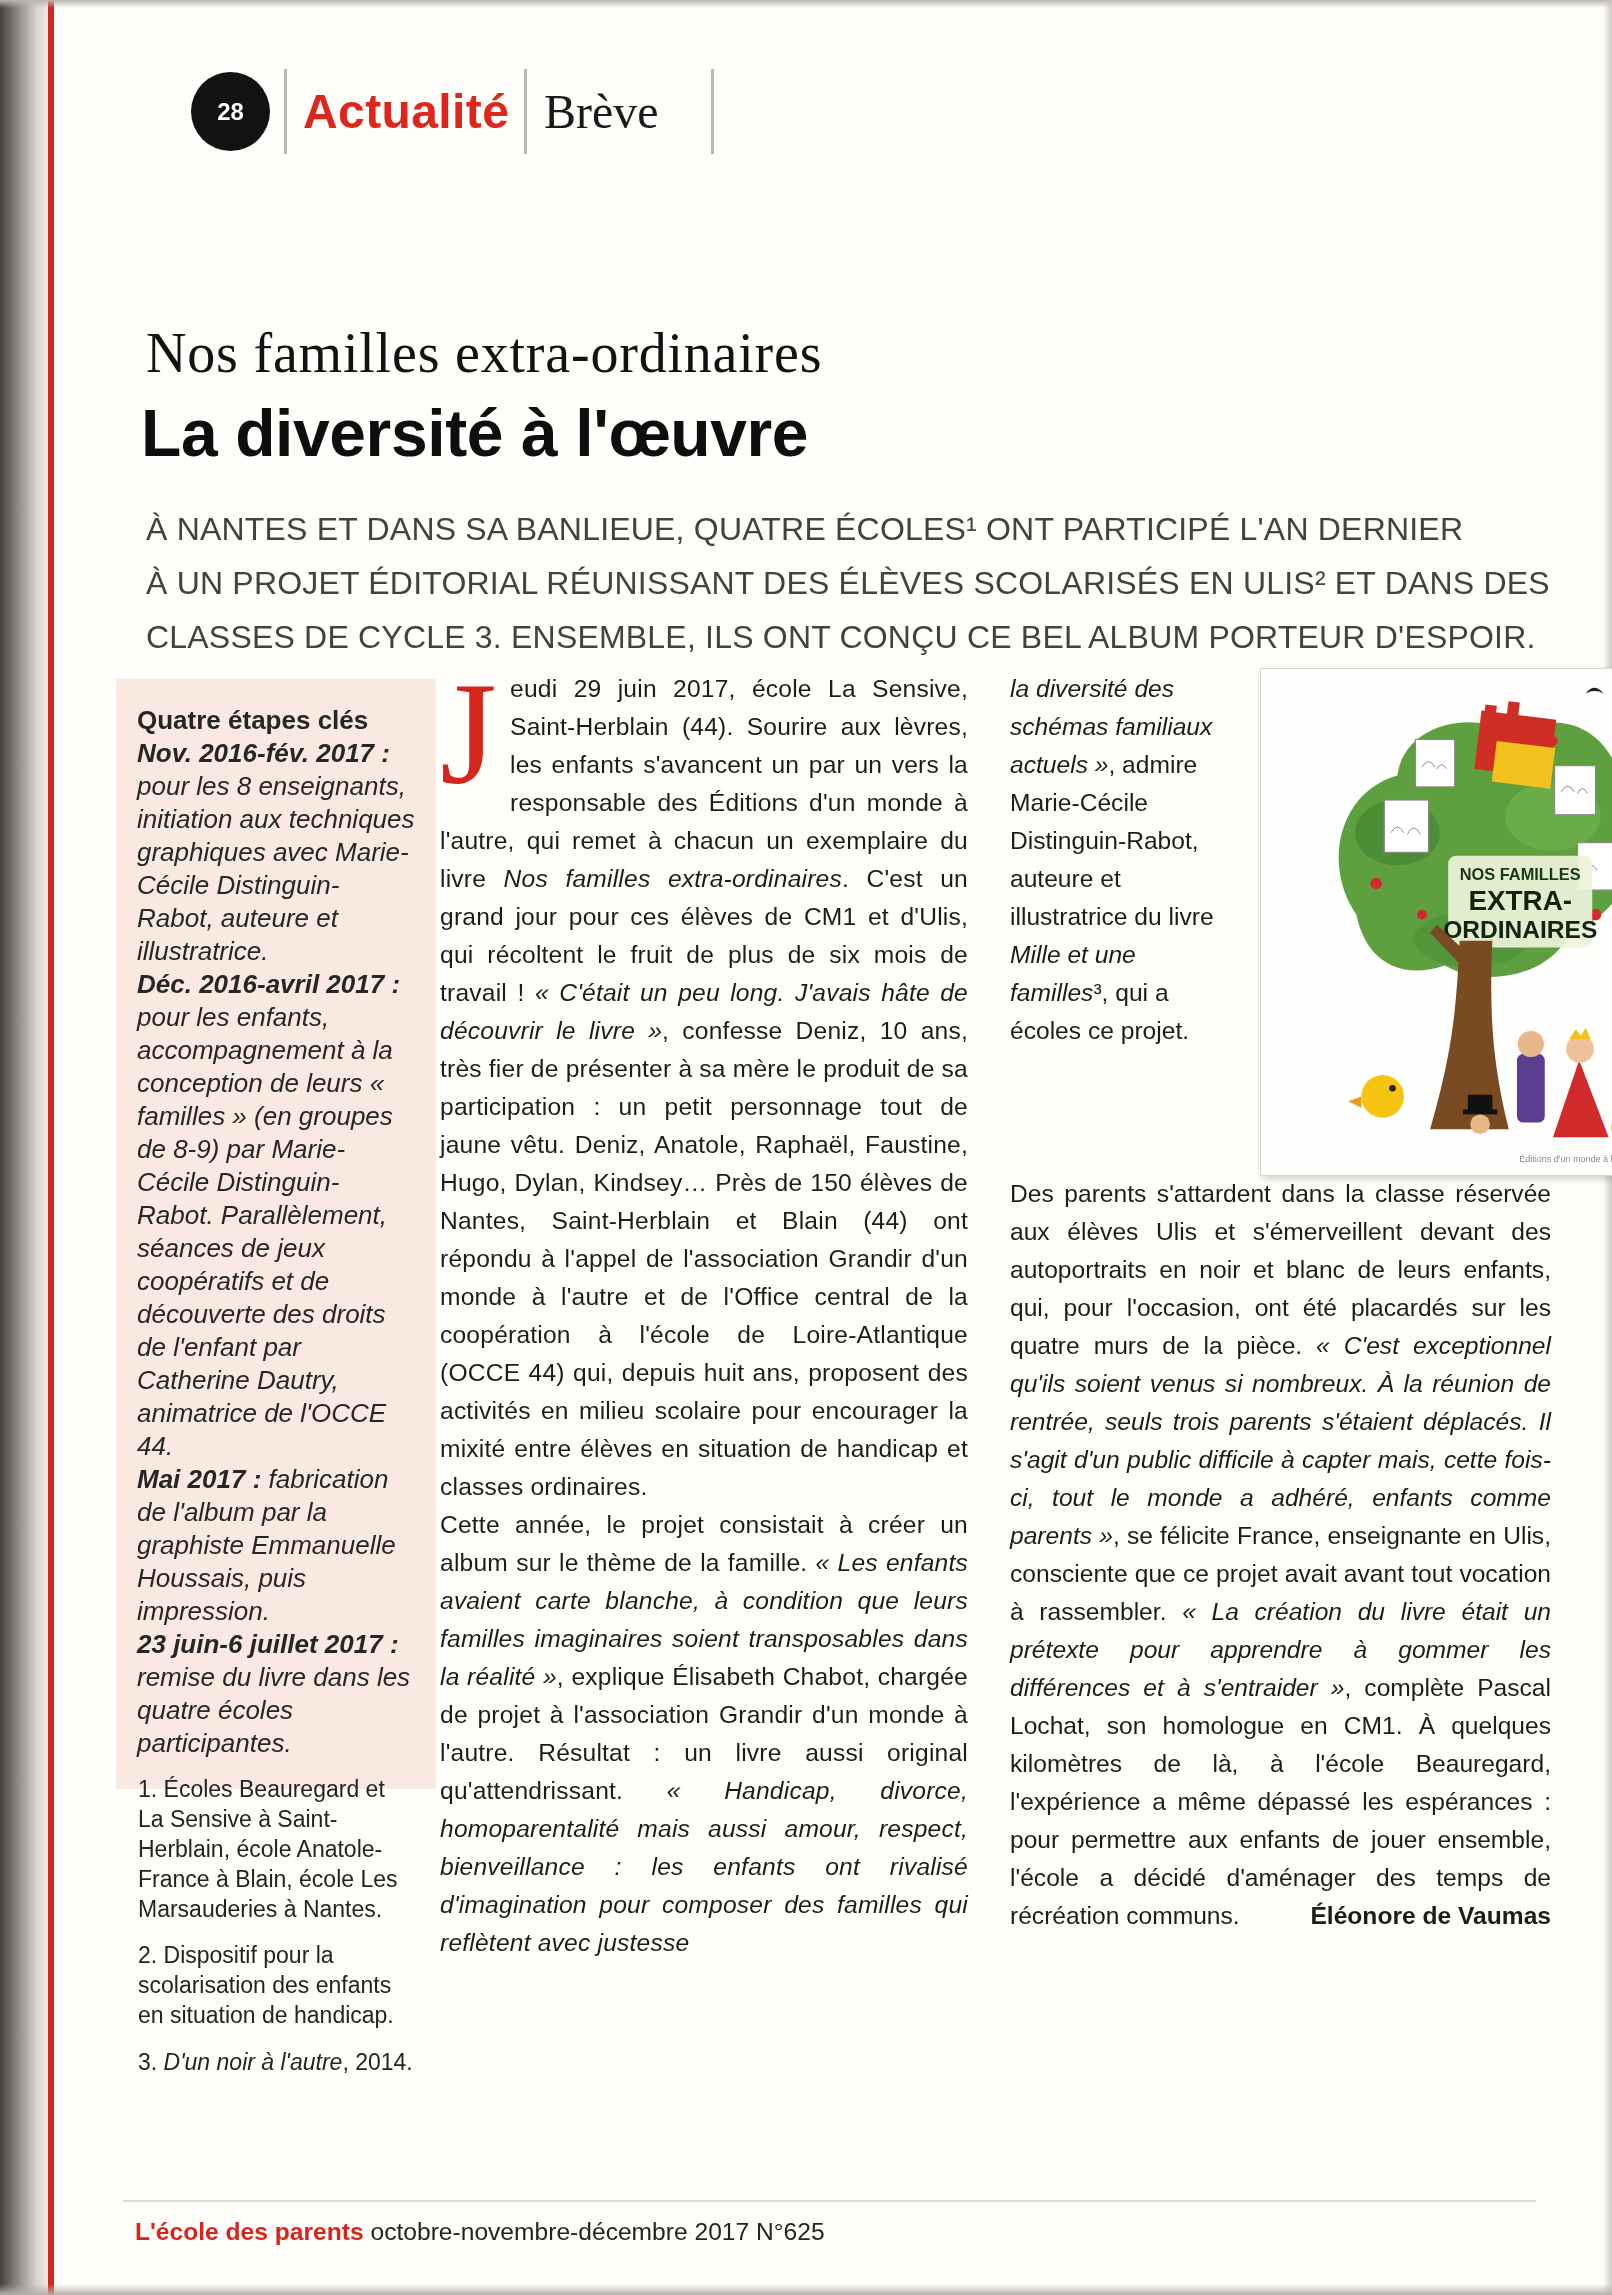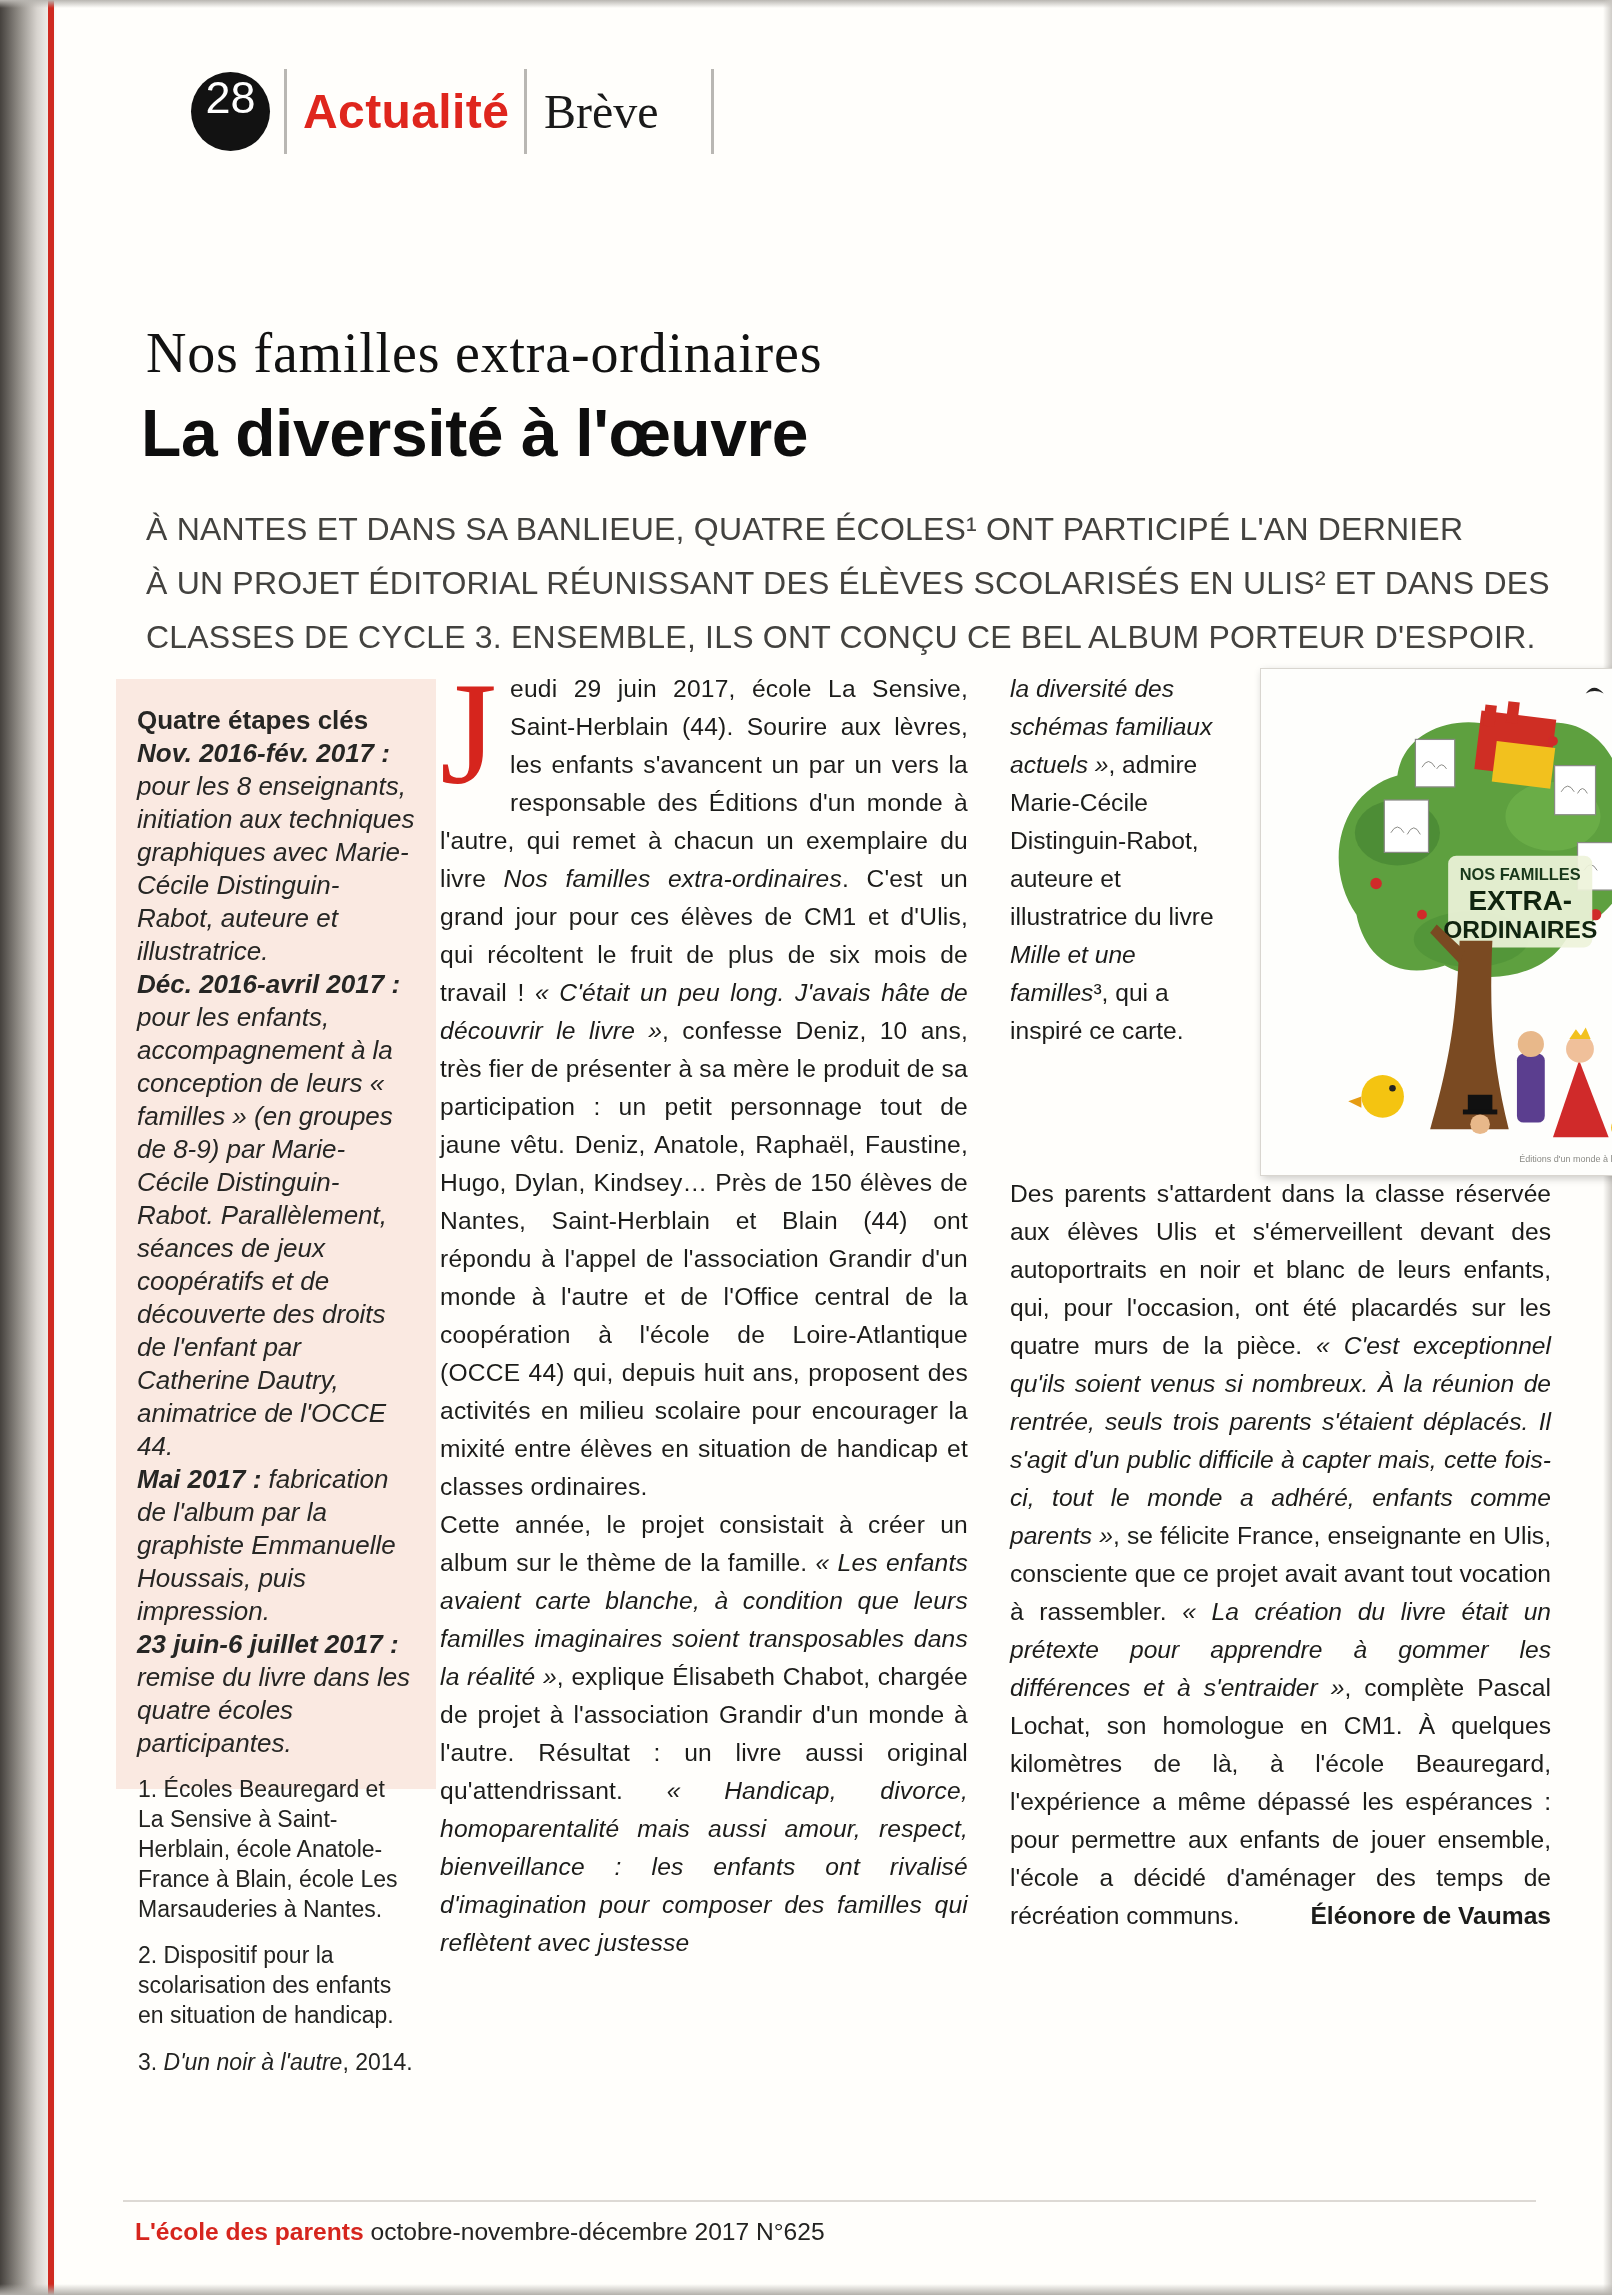--- a/index.html
+++ b/index.html
@@ -11,22 +11,22 @@
   .red-stripe{position:absolute;left:48px;top:0;width:5.7px;height:100%;background:#cf2a20;}
   .edge-top{position:absolute;left:0;top:0;width:100%;height:8.2px;
      background:linear-gradient(#b9b6b1,rgba(255,255,255,0));}
   .edge-right{position:absolute;right:0;top:0;width:9.8px;height:100%;
      background:linear-gradient(270deg,#c9c6c1,rgba(255,255,255,0));}
   .edge-bottom{position:absolute;left:0;bottom:0;width:100%;height:11.5px;
      background:linear-gradient(rgba(255,255,255,0),#b3b0ab);}
 
   
   .page-badge{position:absolute;left:191px;top:72px;width:79px;height:79px;border-radius:50%;
-     background:#121212;color:#fff;display:flex;justify-content:center;
-     font-size:45px;font-weight:normal;}
+     background:#121212;color:#fff;display:flex;align-items:center;justify-content:center;
+     font-size:24px;font-weight:bold;}
   .hdr-sep{position:absolute;top:69px;width:2.5px;height:85px;background:#b9b7b3;}
   .sep1{left:284px;} .sep2{left:524px;} .sep3{left:711px;}
   .section-label{position:absolute;top:69px;height:85px;display:flex;align-items:center;}
   .section-actualite{left:303px;font-size:48px;font-weight:bold;color:#df261d;letter-spacing:0.4px;}
   .section-breve{left:544px;font-family:"Liberation Serif",serif;font-size:48px;color:#1a1a1a;}
 
   
   .kicker{position:absolute;left:146px;top:321px;font-family:"Liberation Serif",serif;
      font-size:56px;color:#121212;letter-spacing:0.8px;}
   .main-title{position:absolute;left:141px;top:395px;font-size:66px;font-weight:800;
@@ -109,21 +109,21 @@
     <p><span>2. Dispositif pour la scolarisation des enfants en situation de handicap.</span></p>
     <p><span>3. </span><span class="seg-italic">D'un noir à l'autre</span><span>, 2014.</span></p>
   </div>
 
   <div class="col1">
     <p><span class="dropcap">J</span><span><span>eudi 29 juin 2017, école La Sensive, Saint-Herblain (44). Sourire aux lèvres, les enfants s'avancent un par un vers la responsable des Éditions d'un monde à l'autre, qui remet à chacun un exemplaire du livre </span><span class="seg-italic">Nos familles extra-ordinaires</span><span>. C'est un grand jour pour ces élèves de CM1 et d'Ulis, qui récoltent le fruit de plus de six mois de travail ! </span><span class="seg-italic">« C'était un peu long. J'avais hâte de découvrir le livre »</span><span>, confesse Deniz, 10 ans, très fier de présenter à sa mère le produit de sa participation : un petit personnage tout de jaune vêtu. Deniz, Anatole, Raphaël, Faustine, Hugo, Dylan, Kindsey… Près de 150 élèves de Nantes, Saint-Herblain et Blain (44) ont répondu à l'appel de l'association Grandir d'un monde à l'autre et de l'Office central de la coopération à l'école de Loire-Atlantique (OCCE 44) qui, depuis huit ans, proposent des activités en milieu scolaire pour encourager la mixité entre élèves en situation de handicap et classes ordinaires.</span></span></p>
     <p><span><span>Cette année, le projet consistait à créer un album sur le thème de la famille. </span><span class="seg-italic">« Les enfants avaient carte blanche, à condition que leurs familles imaginaires soient transposables dans la réalité »</span><span>, explique Élisabeth Chabot, chargée de projet à l'association Grandir d'un monde à l'autre. Résultat : un livre aussi original qu'attendrissant. </span><span class="seg-italic">« Handicap, divorce, homoparentalité mais aussi amour, respect, bienveillance : les enfants ont rivalisé d'imagination pour composer des familles qui reflètent avec justesse</span></span></p>
   </div>
 
   <div class="col2">
-    <div class="col2-intro"><span class="seg-italic">la diversité des schémas familiaux actuels »</span><span>, admire Marie-Cécile Distinguin-Rabot, auteure et illustratrice du livre </span><span class="seg-italic">Mille et une familles</span><span>³, qui a inspiré ce carte.</span></div>
+    <div class="col2-intro"><span class="seg-italic">la diversité des schémas familiaux actuels »</span><span>, admire Marie-Cécile Distinguin-Rabot, auteure et illustratrice du livre </span><span class="seg-italic">Mille et une familles</span><span>³, qui a écoles ce projet.</span></div>
     <p class="bodypara"><span>Des parents s'attardent dans la classe réservée aux élèves Ulis et s'émerveillent devant des autoportraits en noir et blanc de leurs enfants, qui, pour l'occasion, ont été placardés sur les quatre murs de la pièce. </span><span class="seg-italic">« C'est exceptionnel qu'ils soient venus si nombreux. À la réunion de rentrée, seuls trois parents s'étaient déplacés. Il s'agit d'un public difficile à capter mais, cette fois-ci, tout le monde a adhéré, enfants comme parents »</span><span>, se félicite France, enseignante en Ulis, consciente que ce projet avait avant tout vocation à rassembler. </span><span class="seg-italic">« La création du livre était un prétexte pour apprendre à gommer les différences et à s'entraider »</span><span>, complète Pascal Lochat, son homologue en CM1. À quelques kilomètres de là, à l'école Beauregard, l'expérience a même dépassé les espérances : pour permettre aux enfants de jouer ensemble, l'école a décidé d'aménager des temps de récréation communs.</span></p>
     <div class="byline">Éléonore de Vaumas</div>
   </div>
 
   <div class="book">
     <svg viewBox="0 0 412 618" xmlns="http://www.w3.org/2000/svg">
       <rect width="412" height="618" fill="#fefefc"></rect>
 
       <path d="M60,300 C18,240 38,150 110,130 C118,68 200,48 252,80 C322,38 392,92 384,172
                C420,232 380,302 320,322 C300,372 220,392 168,362 C110,382 70,352 60,300 Z" fill="#5ea03f"></path>

